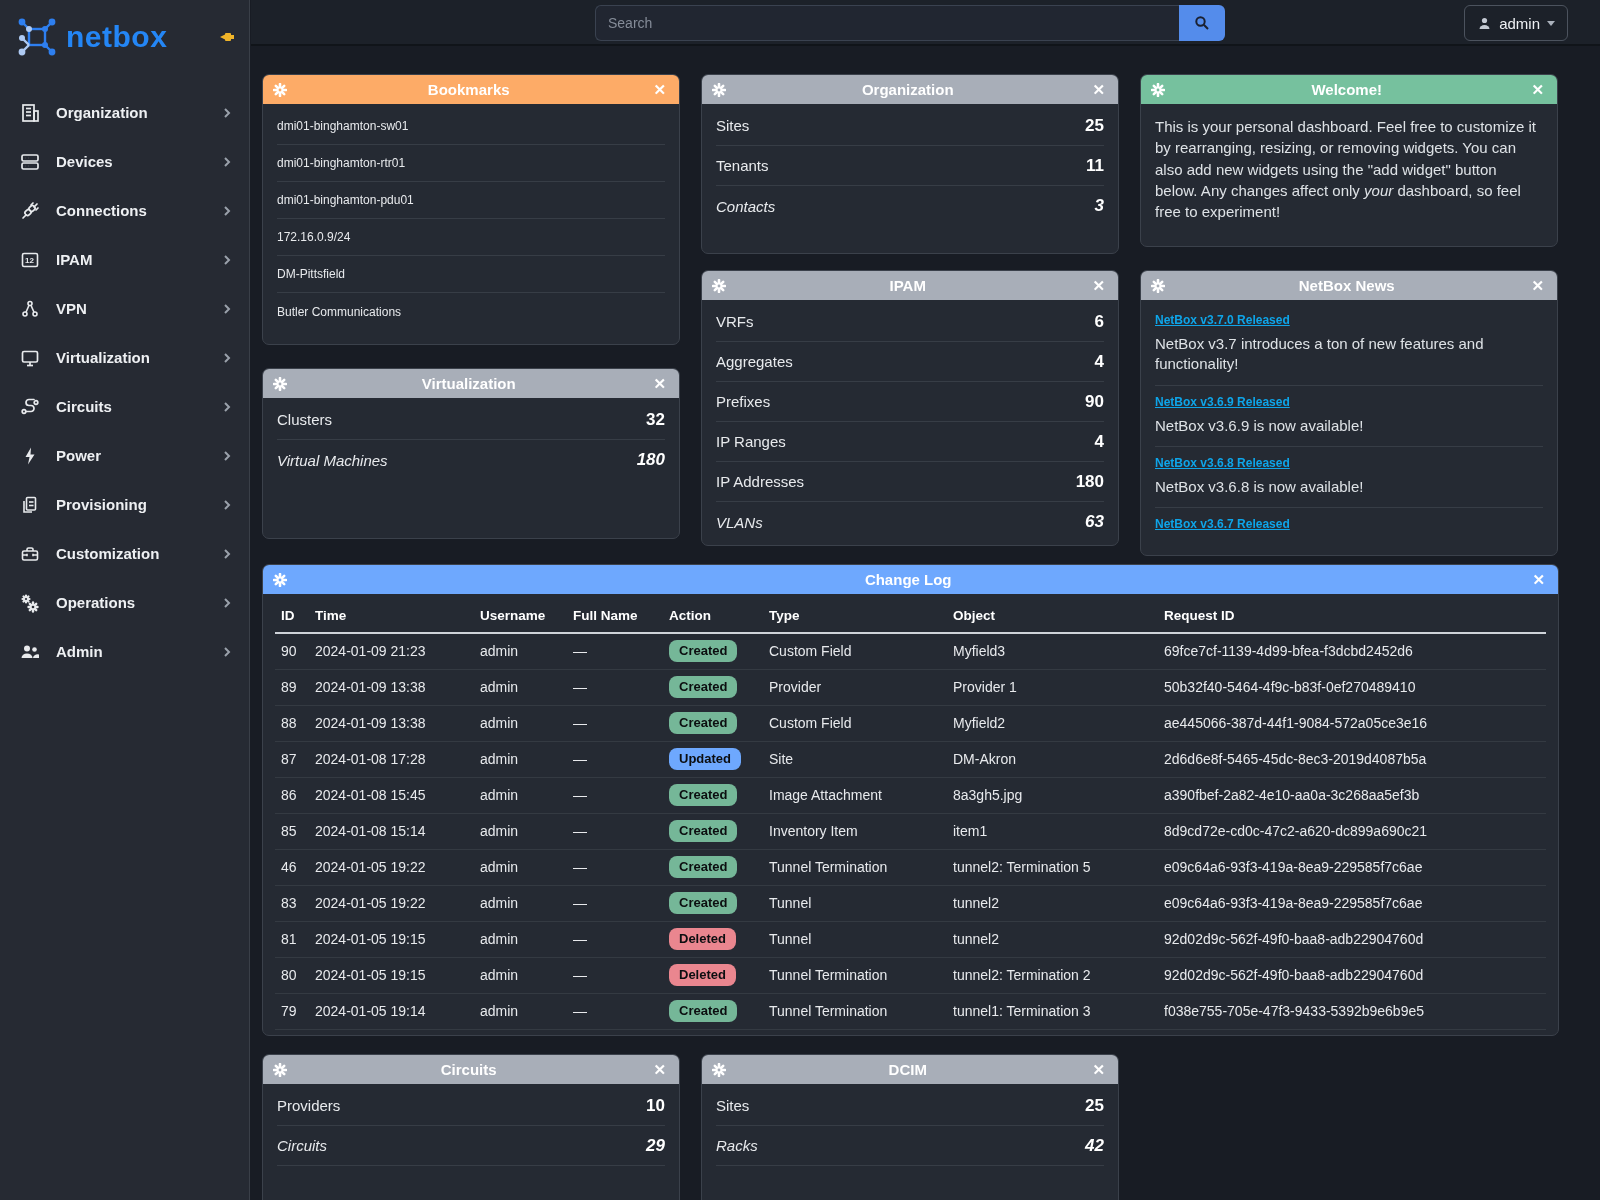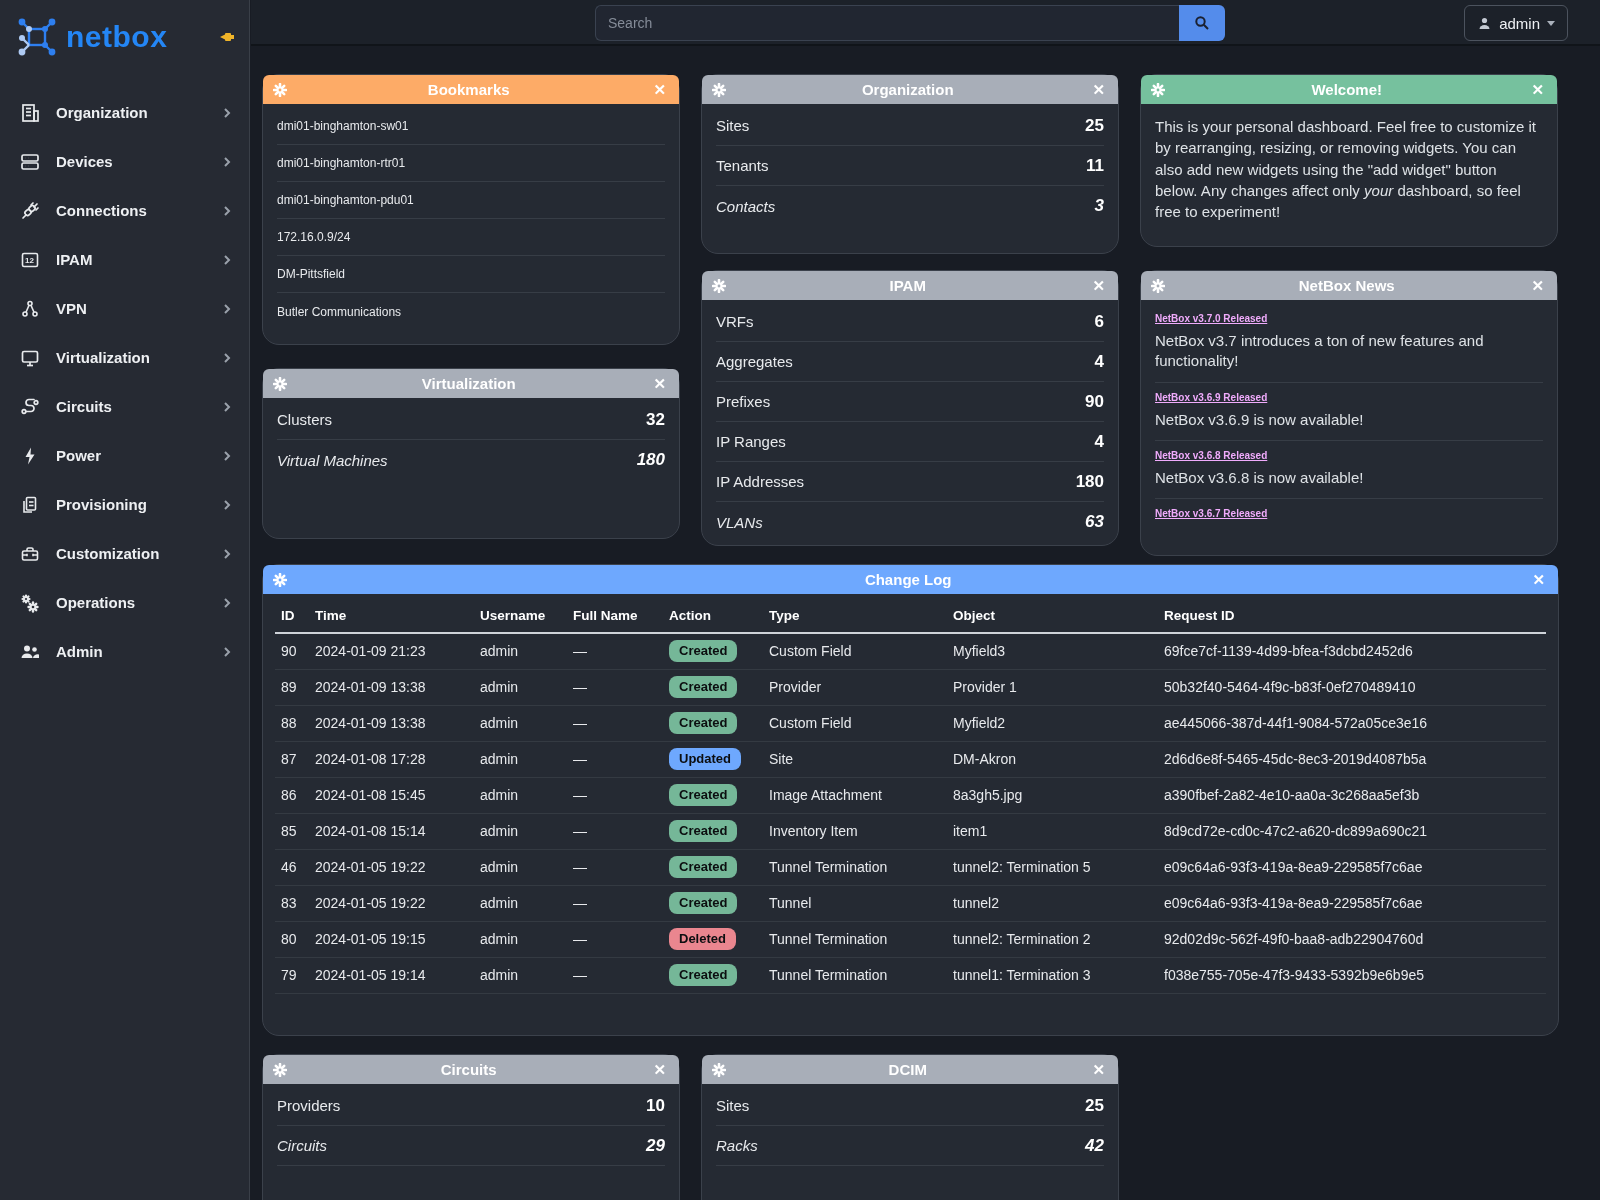--- a/index.html
+++ b/index.html
@@ -30,21 +30,21 @@
     display:flex; align-items:center; justify-content:center; }
   .userbtn { position:absolute; right:32px; top:5px; height:36px; padding:0 12px;
     background:transparent; border:1px solid #4c535e; border-radius:6px; color:#eef0f3;
     font-size:15px; display:flex; align-items:center; gap:7px; cursor:pointer;
     font-family:"Liberation Sans", sans-serif; }
   .caret-down { width:0; height:0; border-left:4px solid transparent; border-right:4px solid transparent;
     border-top:5px solid #aab1bb; }
 
   
   .main { position:absolute; left:251px; top:46px; width:1349px; height:1154px; }
-  .card { position:absolute; background:#252a33; border:1px solid #3b414b; border-radius:17px; }
+  .card { position:absolute; background:#252a33; border:1px solid #3b414b; border-radius:7px; }
   .card-head { height:29px; display:flex; align-items:center; padding:0 10px;
     border-radius:6px 6px 0 0; color:#fff; font-weight:bold; font-size:15px; }
   .card-head .headtitle { flex:1; text-align:center; }
   .ghead { cursor:pointer; display:flex; }
   .xclose { cursor:pointer; color:#fff; font-size:15px; line-height:1; padding:1px 3px; }
   .head-orange { background:#fdab67; }
   .head-gray   { background:#a8aeb8; }
   .head-green  { background:#76c19e; }
   .head-blue   { background:#6ea8fe; }
 
@@ -68,21 +68,21 @@
   .bk-body { padding:4px 14px; }
   .bk-item { height:37px; display:flex; align-items:center; font-size:12px; color:#e8eaed;
     border-bottom:1px solid #373d46; cursor:pointer; }
   .bk-item:last-child { border-bottom:none; }
 
   .welcome-body { padding:12px 14px; font-size:15px; line-height:1.42; color:#dee2e6; }
 
   .news-body { padding:4px 14px; }
   .news-item { padding:9px 0 10px 0; border-bottom:1px solid #373d46; }
   .news-item:last-child { border-bottom:none; }
-  .news-link { color:#f0abfc; font-weight:bold; font-size:10px; text-decoration:underline; cursor:pointer; }
+  .news-link { color:#0ea5e9; font-weight:bold; font-size:12px; text-decoration:underline; cursor:pointer; }
   .news-sum { margin-top:7px; font-size:15px; color:#dee2e6; line-height:1.35; }
 
   
   .cl-body { padding:4px 12px 8px 12px; }
   table.cl { width:100%; border-collapse:collapse; table-layout:fixed; }
   .cl th { text-align:left; font-size:13.5px; color:#fff; padding:10px 6px 9px 6px;
     border-bottom:2px solid #cfd3d9; white-space:nowrap; }
   .cl td { font-size:14px; padding:0 6px; height:36px; border-bottom:1px solid #343a42;
     white-space:nowrap; overflow:hidden; color:#e8eaed; }
   .cl tr:last-child td { border-bottom:1px solid #343a42; }
@@ -668,20 +668,30 @@
             <td class="tlink">83</td>
             <td class="tlink">2024-01-05 19:22</td>
             <td>admin</td>
             <td>—</td>
             <td><span class="badge badge-created">Created</span></td>
             <td>Tunnel</td>
             <td class="is-link">tunnel2</td>
             <td class="tlink">e09c64a6-93f3-419a-8ea9-229585f7c6ae</td>
           </tr>
           <tr>
+            <td class="tlink">81</td>
+            <td class="tlink">2024-01-05 19:15</td>
+            <td>admin</td>
+            <td>—</td>
+            <td><span class="badge badge-deleted">Deleted</span></td>
+            <td>Tunnel</td>
+            <td>tunnel2</td>
+            <td class="tlink">92d02d9c-562f-49f0-baa8-adb22904760d</td>
+          </tr>
+          <tr>
             <td class="tlink">80</td>
             <td class="tlink">2024-01-05 19:15</td>
             <td>admin</td>
             <td>—</td>
             <td><span class="badge badge-deleted">Deleted</span></td>
             <td>Tunnel Termination</td>
             <td>tunnel2: Termination 2</td>
             <td class="tlink">92d02d9c-562f-49f0-baa8-adb22904760d</td>
           </tr>
           <tr>

